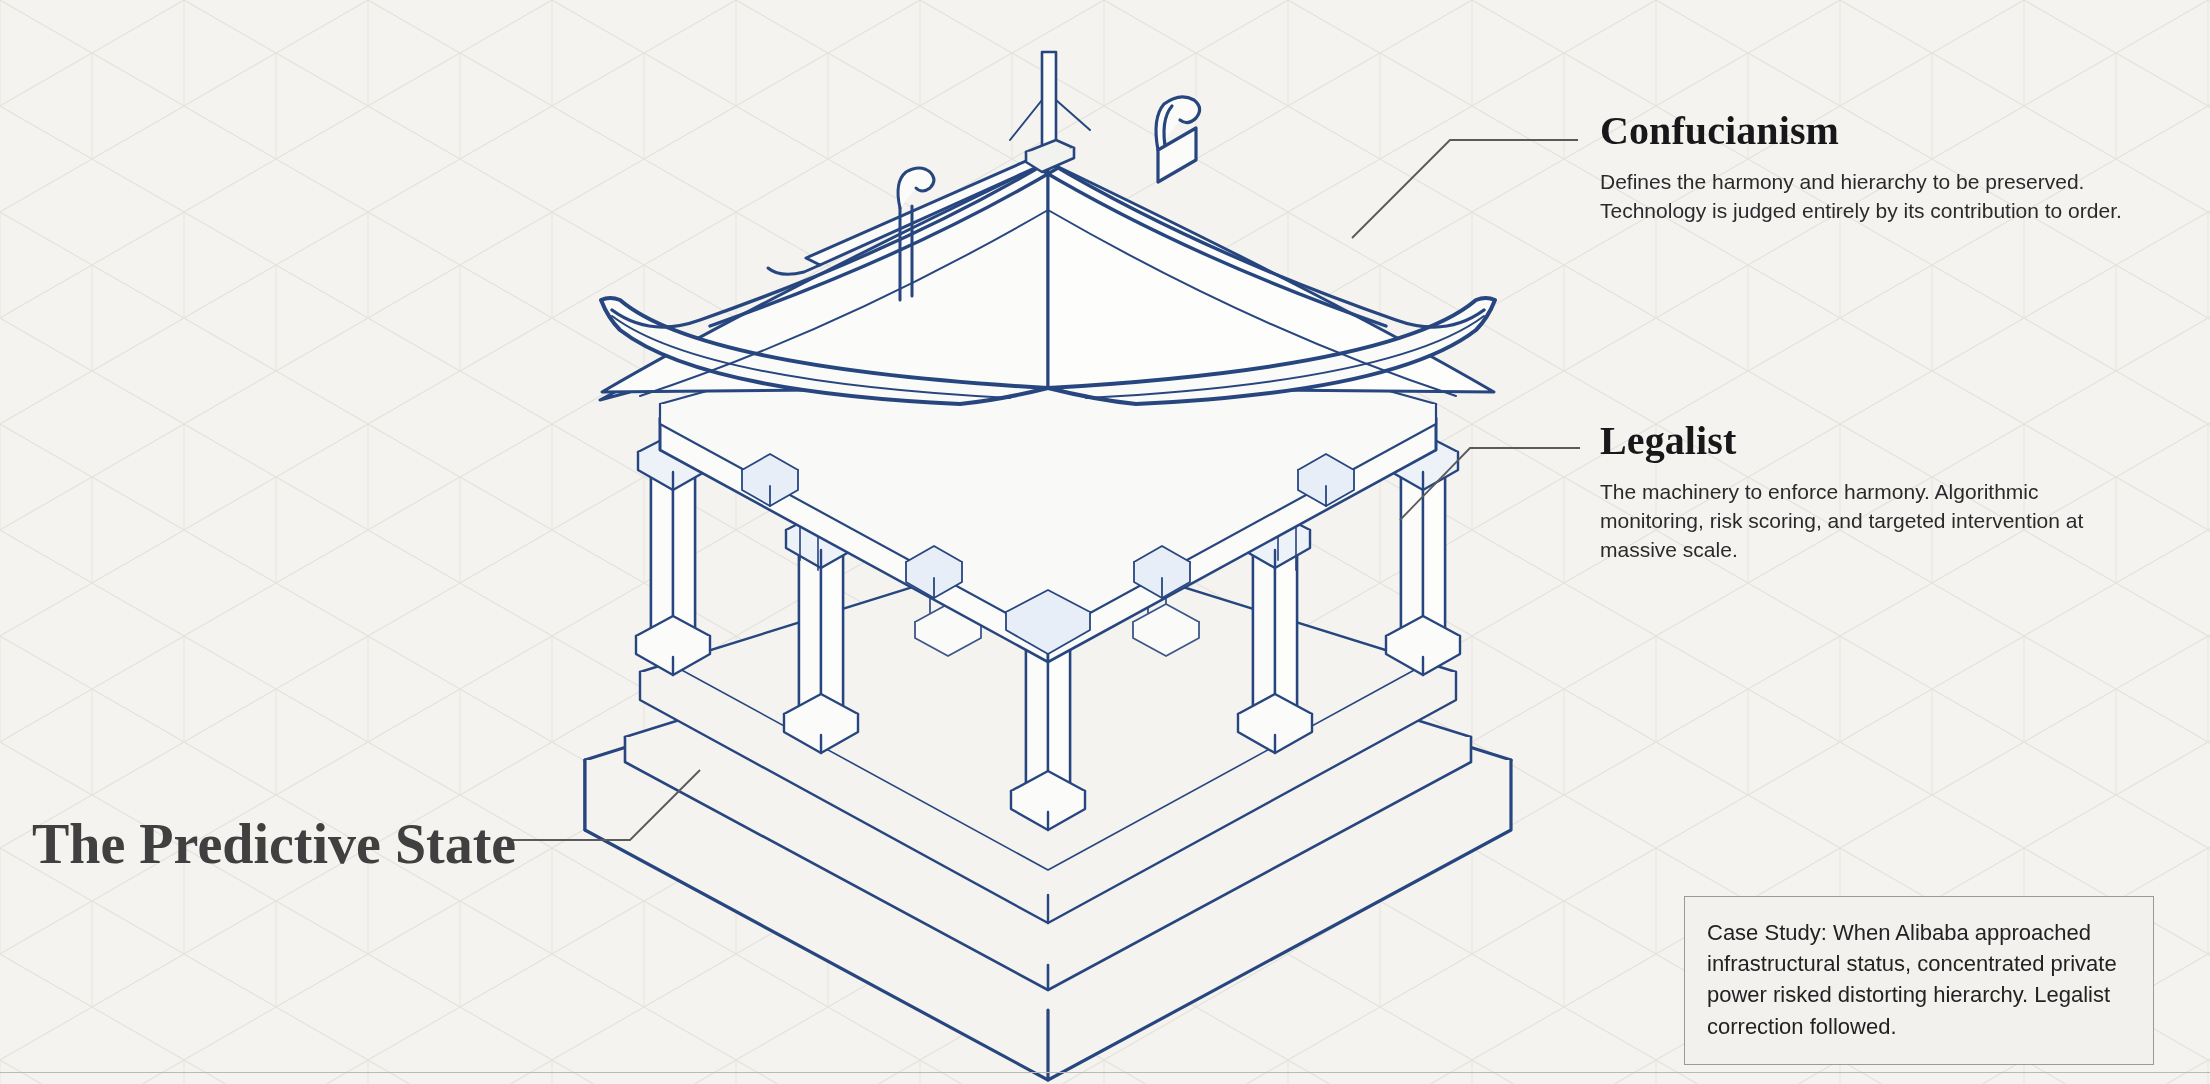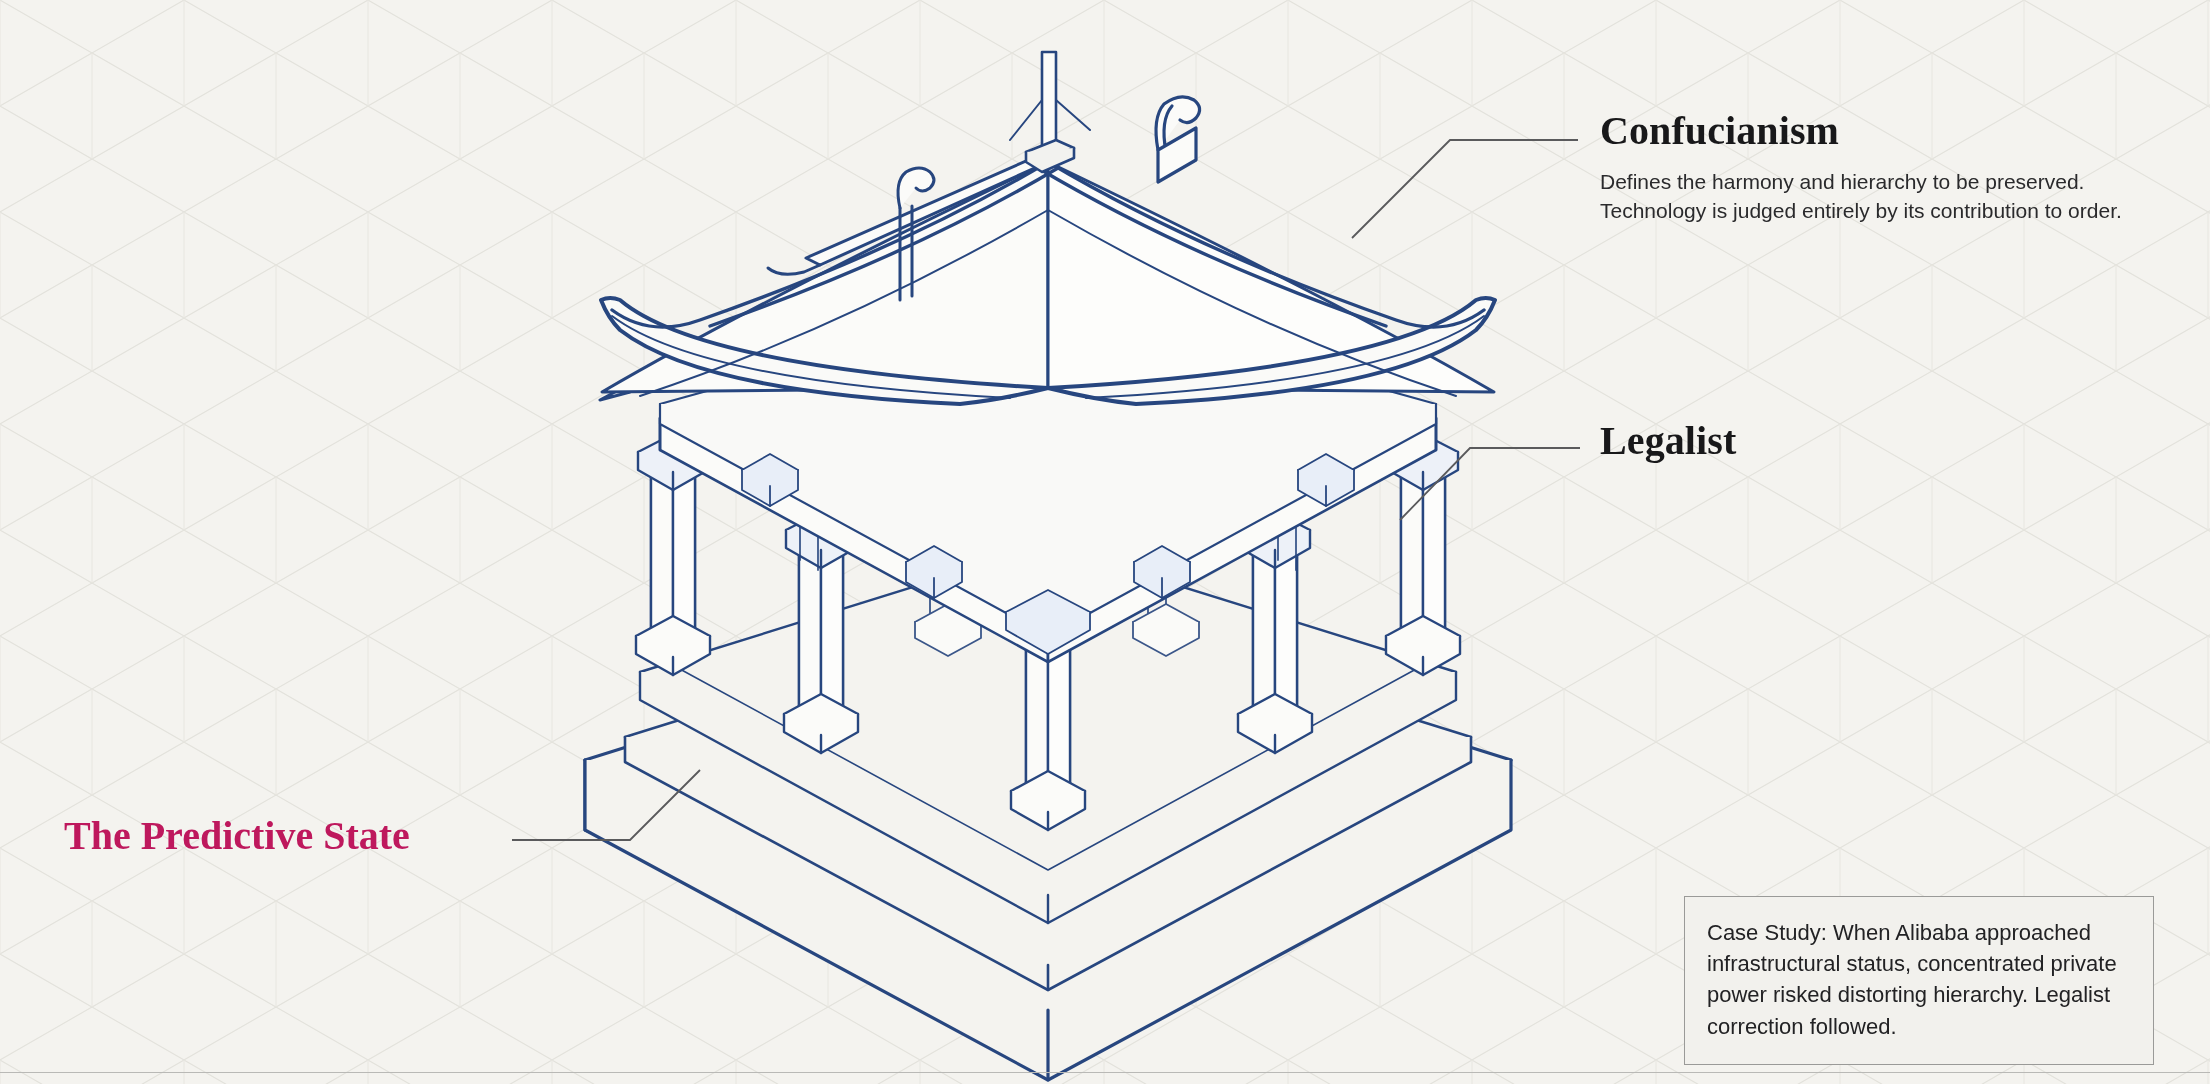--- a/index.html
+++ b/index.html
@@ -55,27 +55,27 @@
     color: #2a2a2c;
     max-width: 545px;
   }
 
   #callout-confucianism { left: 1600px; top: 110px; }
   #callout-legalism     { left: 1600px; top: 420px; }
 
   
   #label-predictive-state {
     position: absolute;
-    left: 64px;
+    left: 32px;
     top: 816px;
     font-family: "Liberation Serif", serif;
     font-weight: 700;
-    font-size: 40px;
+    font-size: 56px;
     line-height: 1;
-    color: #be185d;
+    color: #404040;
     white-space: nowrap;
   }
 
   
   #case-study-box {
     position: absolute;
     left: 1684px;
     top: 896px;
     width: 470px;
     box-sizing: border-box;
@@ -315,20 +315,21 @@
     </g>
   </svg>
 
   <div class="callout" id="callout-confucianism">
     <h2>Confucianism</h2>
     <p>Defines the harmony and hierarchy to be preserved. Technology is judged entirely by its contribution to order.</p>
   </div>
 
   <div class="callout" id="callout-legalism">
     <h2>Legalist</h2>
+    <p>The machinery to enforce harmony. Algorithmic monitoring, risk scoring, and targeted intervention at massive scale.</p>
   </div>
 
   <div id="label-predictive-state">The Predictive State</div>
 
   <div id="case-study-box">
     <p>Case Study: When Alibaba approached infrastructural status, concentrated private power risked distorting hierarchy. Legalist correction followed.</p>
   </div>
 
   <div id="bottom-rule"></div>
 

